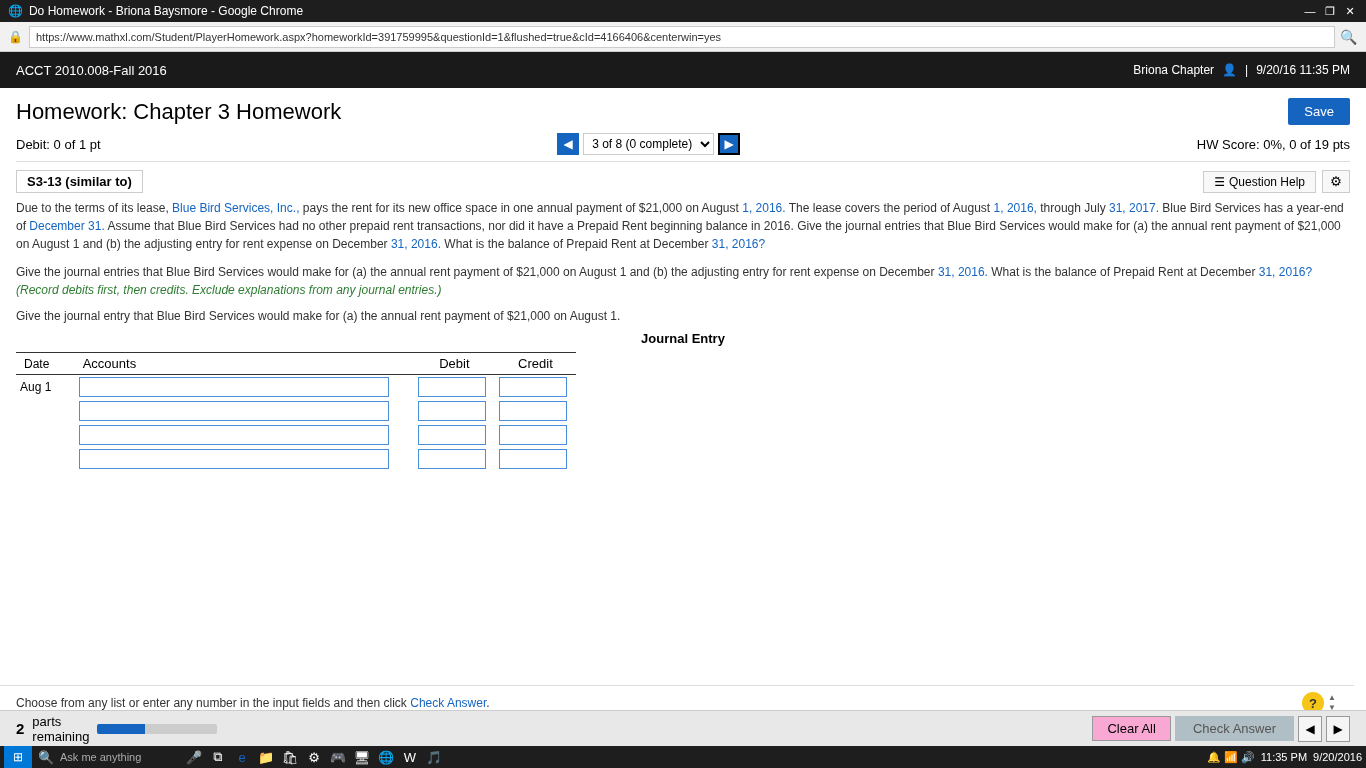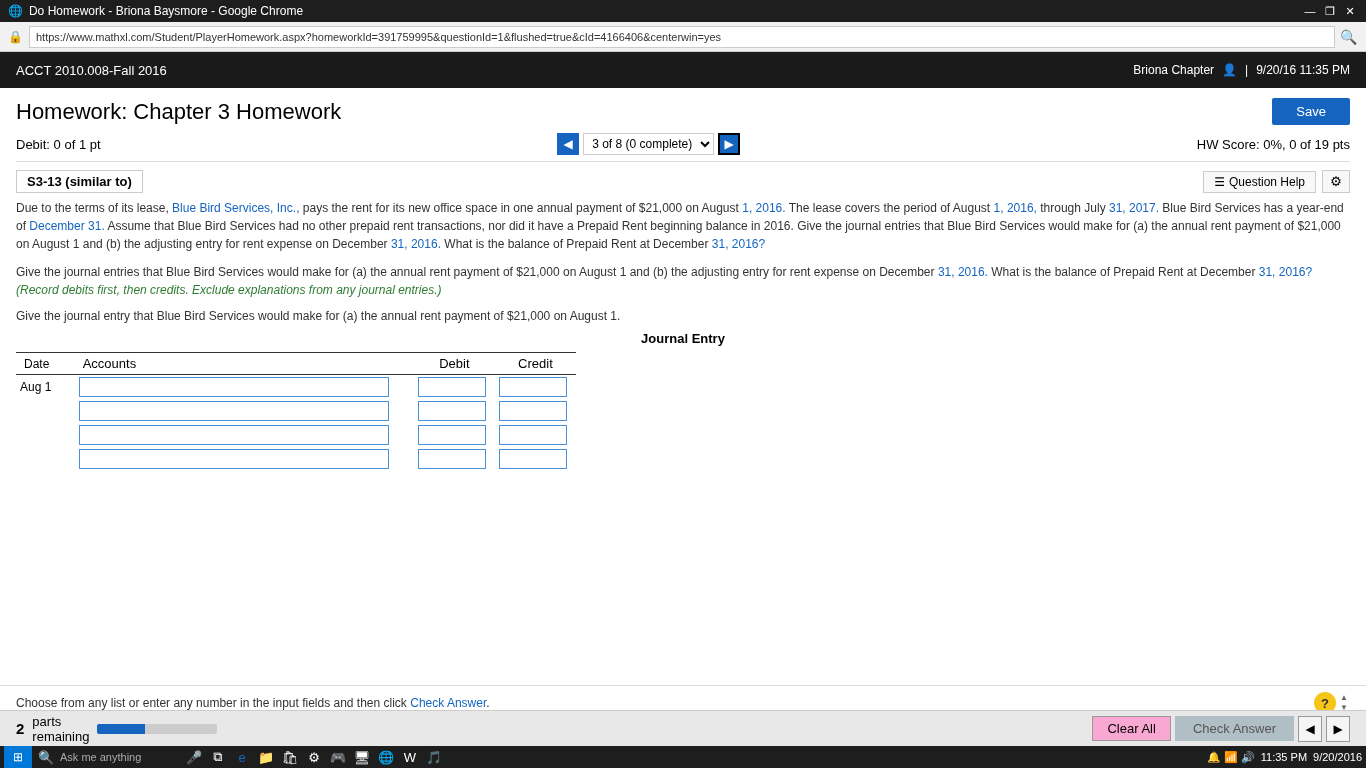--- a/index.html
+++ b/index.html
@@ -67,21 +67,21 @@
       display: flex;
       align-items: center;
       justify-content: space-between;
       margin-bottom: 8px;
     }
     .hw-title { font-size: 22px; font-weight: normal; color: #000; }
     .save-btn {
       background: #1565c0;
       color: #fff;
       border: none;
-      padding: 6px 24px;
+      padding: 6px 16px;
       font-size: 13px;
       cursor: pointer;
       border-radius: 2px;
     }
 
     
     .score-row {
       display: flex;
       align-items: center;
       justify-content: space-between;
@@ -180,21 +180,21 @@
       outline: none;
     }
     .account-input { width: 310px; }
     .amount-input { width: 68px; }
 
     
     .bottom-instruction {
       position: fixed;
       bottom: 48px;
       left: 0;
-      right: 0;
+      right: 12px;
       background: #fff;
       border-top: 1px solid #ddd;
       padding: 6px 16px;
       font-size: 12px;
       color: #333;
       display: flex;
       align-items: center;
       justify-content: space-between;
       gap: 48px;
     }

